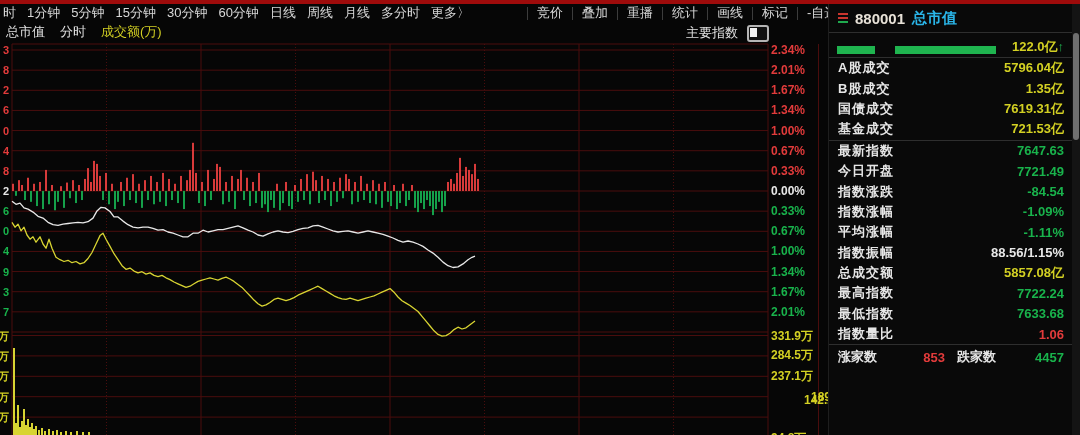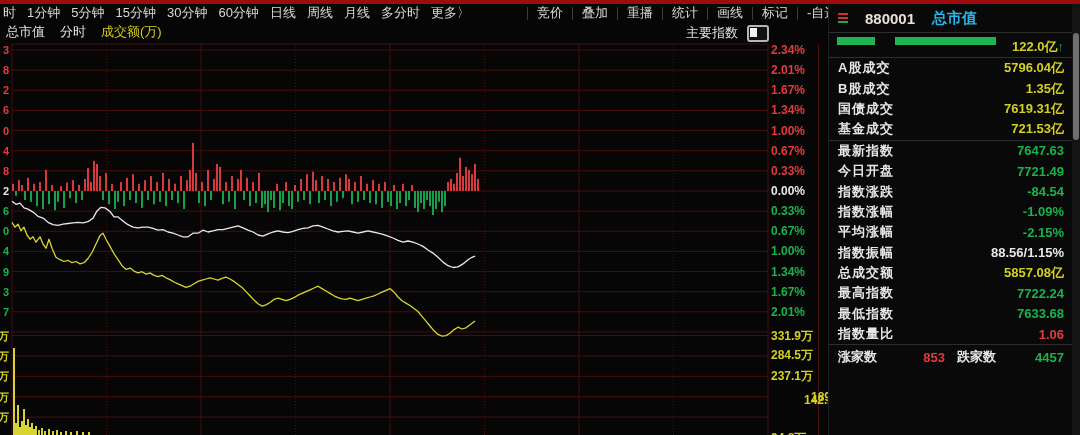--- a/index.html
+++ b/index.html
@@ -24,28 +24,28 @@
   
   #chart-svg{position:absolute;left:0;top:0;}
   
   .axlab{position:absolute;font-size:12px;font-weight:bold;line-height:14px;}
   .right-ax{left:771px;width:54px;text-align:left;}
   .left-dig{left:0;width:9px;overflow:hidden;direction:rtl;font-size:11px;}
   .c-r{color:#e23b3b}.c-g{color:#19b34c}.c-y{color:#d3d023}.c-w{color:#e8e8e8}
   
   .panel{position:absolute;left:828px;top:4px;width:244px;height:431px;background:#090909;
          border-left:1px solid #1e1e1e;font-size:13px;color:#e6e6e6;}
-  .p-header{height:28px;display:flex;align-items:center;gap:17px;padding-left:9px;font-size:15px;font-weight:bold;}
+  .p-header{height:28px;display:flex;align-items:center;gap:7px;padding-left:9px;font-size:15px;font-weight:bold;}
   .lvl-icon{display:flex;flex-direction:column;gap:2px;}
   .lvl-icon i{display:block;width:10px;height:2px;}
   .p-code{color:#e8e2d8;}
   .p-name{color:#2ab5e8;}
   .p-div{height:0;border-top:1px solid #2e2e2e;}
   .gauges{padding:4px 0 3px 0;}
-  .g-row{position:relative;height:17px;display:flex;align-items:flex-start;padding-left:8px;gap:20px;}
+  .g-row{position:relative;height:17px;display:flex;align-items:flex-end;padding-left:8px;gap:20px;}
   .g-seg{height:8px;}
   .g-val{position:absolute;right:9px;top:1px;font-weight:bold;color:#d3d023;}
   .g-arrow{font-weight:bold;}
   .p-rows{display:flex;flex-direction:column;}
   .p-row{height:20.4px;display:flex;justify-content:space-between;align-items:center;padding:0 9px 0 9px;}
   .p-row .lab{font-weight:600;color:#e6e6e6;letter-spacing:1px;}
   .p-row .val{font-weight:600;}
   .p-bottom{height:24px;display:flex;align-items:center;padding:0 9px;font-weight:600;}
   .p-bottom .bv{flex:1;text-align:right;font-weight:bold;}
   .p-bottom .bv.up{margin-right:12px;}
@@ -421,21 +421,21 @@
         <div class="p-row">
           <span class="lab">指数涨跌</span>
           <span class="val c-g">-84.54</span>
         </div>
         <div class="p-row">
           <span class="lab">指数涨幅</span>
           <span class="val c-g">-1.09%</span>
         </div>
         <div class="p-row">
           <span class="lab">平均涨幅</span>
-          <span class="val c-g">-2.15%</span>
+          <span class="val c-g">-1.11%</span>
         </div>
         <div class="p-row">
           <span class="lab">指数振幅</span>
           <span class="val c-w">88.56/1.15%</span>
         </div>
         <div class="p-row">
           <span class="lab">总成交额</span>
           <span class="val c-y">5857.08亿</span>
         </div>
         <div class="p-row">

